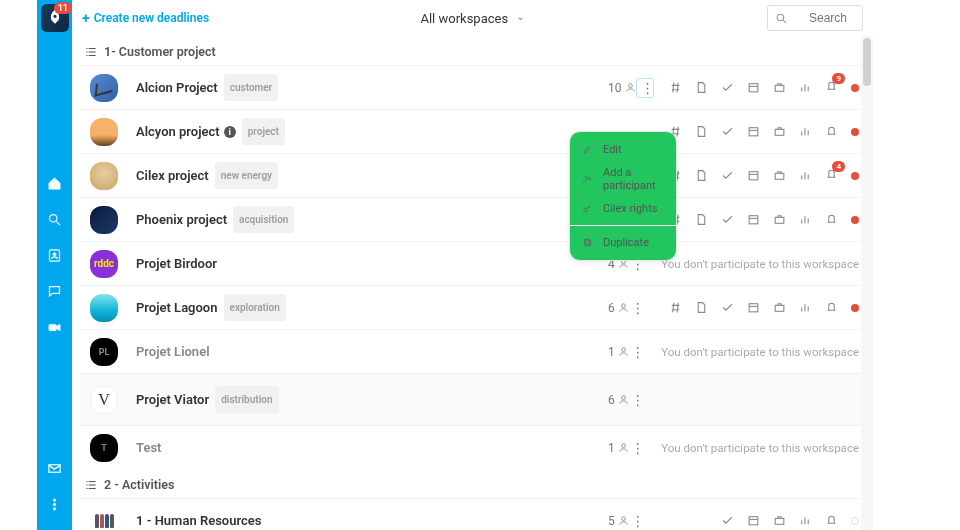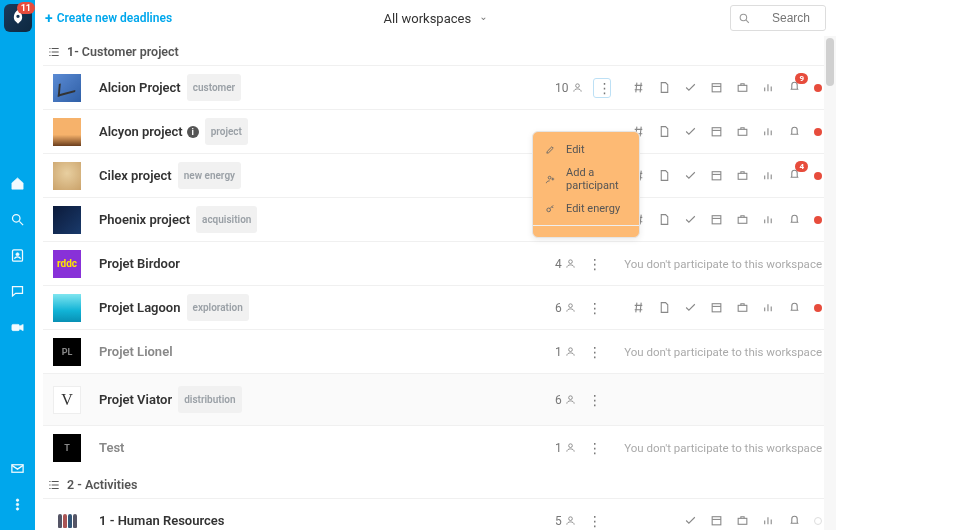--- a/index.html
+++ b/index.html
@@ -1,17 +1,17 @@
 <!DOCTYPE html>
 <html><head>
 <meta charset="utf-8">
 <style>
   * { box-sizing: border-box; margin: 0; padding: 0; }
   body { font-family: -apple-system, "Segoe UI", Roboto, Arial, sans-serif; font-size: 13px; color: #333; background:#fff; }
-  .app { display:flex; width:836px; height:530px; position:relative; overflow:hidden; background:#fff;}
+  .app { display:flex; width:836px; height:530px; position:relative; overflow:hidden; background:#fff;margin-left:37px;}
   
   .sidebar { width:35px; background:#00a7ec; display:flex; flex-direction:column; align-items:center; color:#fff; flex-shrink:0;}
   .sidebar .logo { width:35px; height:35px; display:flex; align-items:center; justify-content:center; position:relative; }
   .sidebar .logo-img{width:28px;height:28px;border-radius:6px;background:linear-gradient(135deg,#1a3a5c,#0d2840);display:flex;align-items:center;justify-content:center;}
   .sidebar .logo-img svg{width:20px;height:20px;}
   .sidebar .badge-count{position:absolute;top:2px;right:0px;background:#e74c3c;color:#fff;font-size:9px;font-weight:bold;border-radius:8px;padding:1px 4px;line-height:10px;}
   .sidebar .spacer1{height:130px;}
   .sidebar .nav-icon{width:35px;height:36px;display:flex;align-items:center;justify-content:center;cursor:pointer;}
   .sidebar .nav-icon svg{width:15px;height:15px;stroke:#fff;fill:#fff;opacity:.95;}
   .sidebar .bottom{margin-top:auto;margin-bottom:8px;}
@@ -23,40 +23,40 @@
   .ws-switch{position:absolute;left:50%;transform:translateX(-50%);font-weight:400;color:#333;cursor:pointer;display:flex;align-items:flex-start;gap:8px;}
   .ws-switch .chev{font-size:10px;color:#777;}
   .searchbox{margin-left:auto;display:flex;align-items:center;border:1px solid #ddd;border-radius:3px;height:26px;}
   .searchbox .sicon{width:26px;display:flex;align-items:center;justify-content:center;color:#999;}
   .searchbox input{border:0;outline:0;font-size:12px;padding:4px 6px;width:68px;color:#555;text-align:center;}
   .content{flex:1;overflow-y:auto;padding:0 8px 12px 8px;position:relative;}
   .section-head{display:flex;align-items:center;gap:6px;color:#555;font-weight:600;padding:8px 0 6px 4px;font-size:12.5px;}
   .section-head svg{width:14px;height:14px;}
   .row{display:flex;align-items:center;height:44px;border-top:1px solid #f0f0f0;padding-left:6px;}
   .row:first-of-type{border-top:1px solid #f0f0f0;}
-  .thumb{width:28px;height:28px;border-radius:0;margin-right:18px;margin-left:4px;flex-shrink:0;display:flex;align-items:center;justify-content:center;font-size:9px;font-weight:bold;color:#888;background:#eee;}
+  .thumb{width:28px;height:28px;border-radius:12px;margin-right:18px;margin-left:4px;flex-shrink:0;display:flex;align-items:center;justify-content:center;font-size:9px;font-weight:bold;color:#888;background:#eee;}
   .title{font-weight:600;color:#333;white-space:nowrap;}
   .tag{background:#f1f1f1;color:#9aa0a6;font-size:10px;padding:8px 6px;border-radius:3px;margin-left:6px;font-weight:600;}
   .info-dot{display:inline-flex;width:12px;height:12px;border-radius:50%;background:#555;color:#fff;font-size:9px;align-items:center;justify-content:center;margin-left:4px;font-weight:bold;}
-  .mid{display:flex;align-items:center;gap:10px;color:#777;width:70px;justify-content:flex-start;position:absolute;left:512px;}
+  .mid{display:flex;align-items:center;color:#777;width:70px;justify-content:flex-start;position:absolute;left:528px;}
   .row{position:relative;}
   .mid .count{display:flex;align-items:center;gap:3px;font-size:12px;}
   .mid .kebab{width:18px;text-align:center;cursor:pointer;color:#777;font-size:14px;line-height:14px;}
   .mid .kebab.boxed{border:1px solid #bde0f5;border-radius:3px;padding:2px 4px;}
   .right{position:absolute;right:6px;display:flex;align-items:center;gap:13px;color:#888;}
   .right svg{width:13px;height:13px;}
   .right .bell-wrap{position:relative;}
   .right .bell-badge{position:absolute;top:-7px;right:-7px;background:#e74c3c;color:#fff;font-size:8px;border-radius:7px;padding:1px 4px;font-weight:bold;}
   .status-dot{width:8px;height:8px;border-radius:50%;background:#e74c3c;}
   .noaccess{color:#aaa;font-size:11.5px;font-style:normal;}
   .row.muted .thumb{background:#000000;}
   .row.muted .title{color:#888;}
   .tooltip{background:#222;color:#fff;font-size:10px;padding:6px 10px;border-radius:3px;text-align:center;max-width:150px;line-height:12px;}
   
-  .dropdown{position:absolute;left:497px;top:95px;width:108px;background:#fdba74;border:1px solid #e5e5e5;border-radius:6px;box-shadow:0 2px 6px rgba(0,0,0,.08);padding:6px 0;z-index:10;}
+  .dropdown{position:absolute;left:497px;top:95px;width:108px;background:#22c55e;border:1px solid #e5e5e5;border-radius:11px;box-shadow:0 2px 6px rgba(0,0,0,.08);padding:6px 0;z-index:10;}
   .dropdown .ditem{display:flex;align-items:center;gap:10px;padding:5px 12px;color:#555;font-size:11px;cursor:pointer;}
   .dropdown .ditem svg{width:11px;height:11px;flex-shrink:0;}
   .dropdown .dsep{height:1px;background:#eee;margin:5px 0;}
   
   .fakebar{position:absolute;right:0;top:36px;bottom:0;width:12px;background:#f7f7f7;}
   .fakebar .fthumb{position:absolute;top:2px;left:2px;right:2px;height:48px;border-radius:4px;background:#d0d0d0;}
   
   .t-alcion{background:linear-gradient(135deg,#5b8bd4,#2f5fa6);}
   .t-alcion::after{content:"";width:16px;height:10px;border-left:2px solid #333;border-bottom:2px solid #333;transform:rotate(-15deg) skewX(-20deg);}
   .t-alcyon{background:linear-gradient(180deg,#f6b26b 60%,#6b3e1d);}
@@ -500,23 +500,30 @@
               <circle cx="10" cy="8" r="3" fill="none" stroke="#666" stroke-width="2"></circle>
               <path d="M3 20c0-3 3-5 7-5M17 8v6M14 11h6" stroke="#666" stroke-width="2" fill="none"></path>
             </svg>
           <span>Add a participant</span>
         </div>
         <div class="ditem">
           <svg viewBox="0 0 24 24">
               <circle cx="8" cy="15" r="4" fill="none" stroke="#666" stroke-width="2"></circle>
               <path d="M11 12l7-7M15 8l3 3" stroke="#666" stroke-width="2" fill="none"></path>
             </svg>
-          <span>Edit energy</span>
+          <span>Cilex rights</span>
         </div>
         <div class="dsep"></div>
+        <div class="ditem">
+          <svg viewBox="0 0 24 24">
+              <rect x="8" y="8" width="11" height="11" fill="none" stroke="#666" stroke-width="2"></rect>
+              <rect x="5" y="5" width="11" height="11" fill="none" stroke="#666" stroke-width="2"></rect>
+            </svg>
+          <span>Duplicate</span>
+        </div>
       </div>
 
     </div>
 
     <div class="fakebar">
         <div class="fthumb"></div>
       </div>
   </div>
 
 </div>

